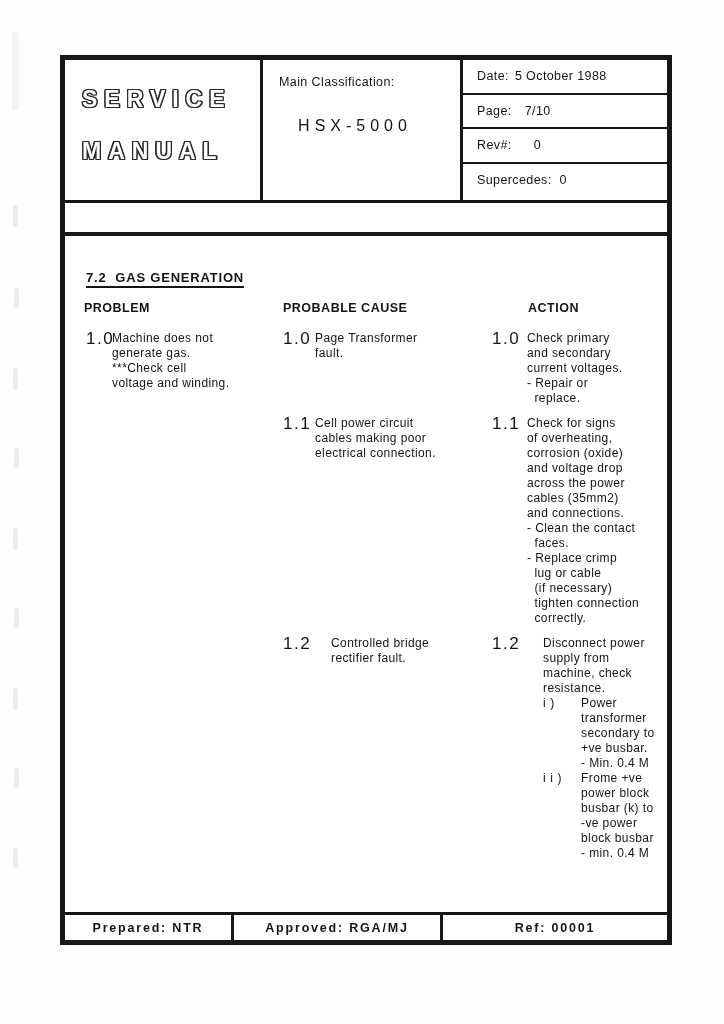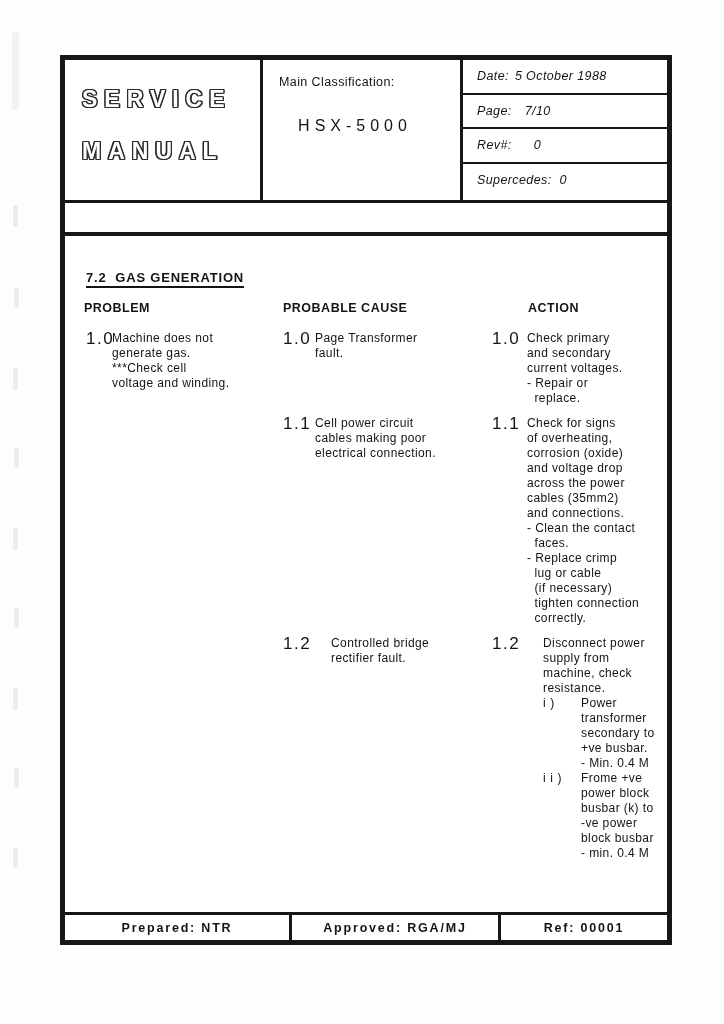--- a/index.html
+++ b/index.html
@@ -31,21 +31,21 @@
                 -1.3px 0 0 #2b2b2b,1.3px 0 0 #2b2b2b,
                 0 -1.3px 0 #2b2b2b,0 1.3px 0 #2b2b2b;
   }
   .word1{top:26px;}
   .word2{top:78px;}
   .class-label{position:absolute;left:214px;top:15px;font-size:12.5px;letter-spacing:0.4px;white-space:pre;}
   .model-number{
     position:absolute;left:198px;top:57px;width:184px;text-align:center;
     font-weight:normal;font-size:16px;letter-spacing:5px;white-space:pre;
   }
-  .info-col{position:absolute;left:398px;top:0;width:204px;height:136px;display:flex;flex-direction:column;font-style:italic;}
+  .info-col{position:absolute;left:398px;top:0;width:204px;height:136px;display:flex;flex-direction:column;}
   .info-row{flex:1;display:flex;align-items:center;padding-left:14px;font-size:12.5px;letter-spacing:0.4px;border-bottom:2px solid #171717;white-space:pre;}
   .info-row:last-child{border-bottom:none;}
   .info-row .value{margin-left:6px;}
   .info-row:nth-child(2) .value{margin-left:13px;text-align:right;}
   .info-row:nth-child(3) .value{margin-left:22px;}
   .info-row:nth-child(4) .value{margin-left:8px;}
 
   
   .section-heading{
     position:absolute;left:21px;top:210px;
@@ -69,21 +69,21 @@
   .row-a{top:271px;}
   .row-b{top:356px;}
   .row-c{top:576px;gap:16px;}
   .sub{display:flex;align-items:flex-start;}
   .sub .marker{flex:none;width:38px;font-size:12px;line-height:15px;letter-spacing:0.6px;white-space:pre;}
   .sub .subtxt{font-size:12px;line-height:15px;letter-spacing:0.4px;white-space:pre;}
 
   
   .footer{position:absolute;left:0;right:0;top:852px;bottom:0;border-top:3px solid #171717;display:flex;}
   .fcell{display:flex;align-items:center;justify-content:center;font-weight:bold;font-size:12.5px;letter-spacing:1.8px;white-space:pre;}
-  .fcell.c1{width:224px;}
+  .fcell.c1{width:166px;}
   .fcell.c2{width:206px;border-left:3px solid #171717;}
   .fcell.c3{flex:1;border-left:3px solid #171717;}
 
   
   .artifact{position:absolute;background:#ececec;border-radius:2px;}
   .smudge{position:absolute;background:#f2f2f2;border-radius:3px;}
   .speck{position:absolute;width:4px;height:3px;background:#8a8a8a;border-radius:1px;transform:rotate(35deg);}
 </style>
 </head>
 <body>

